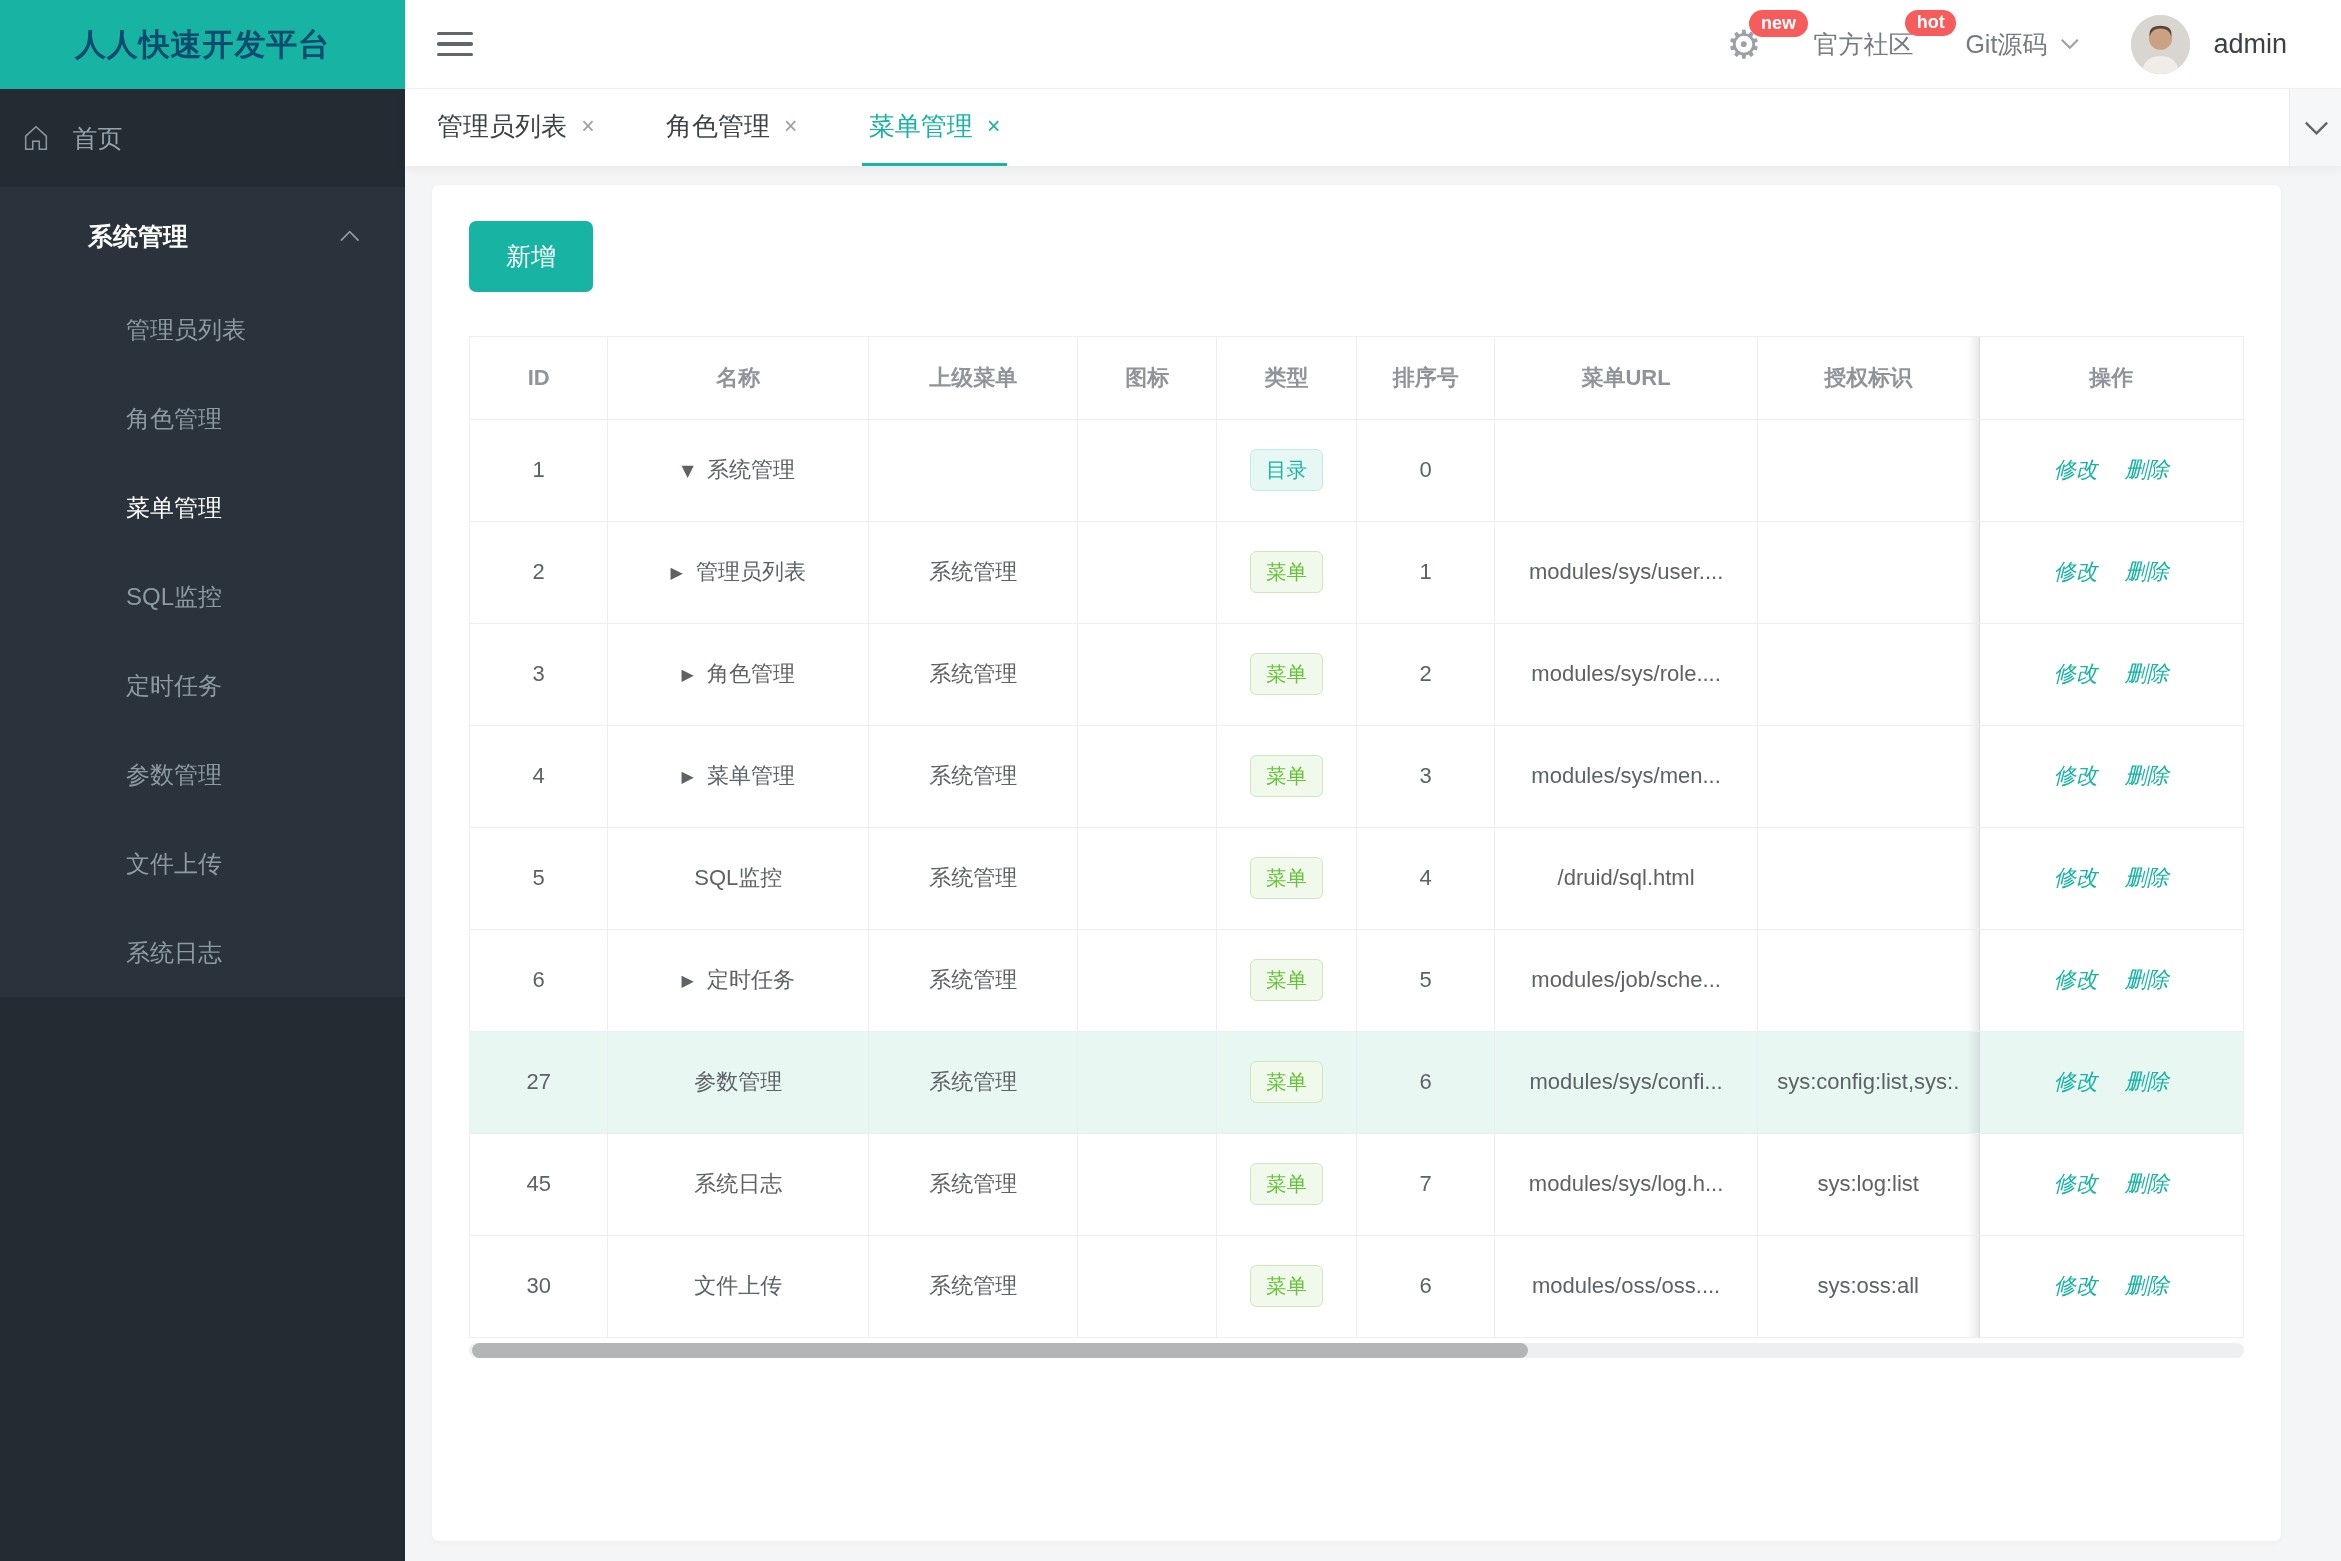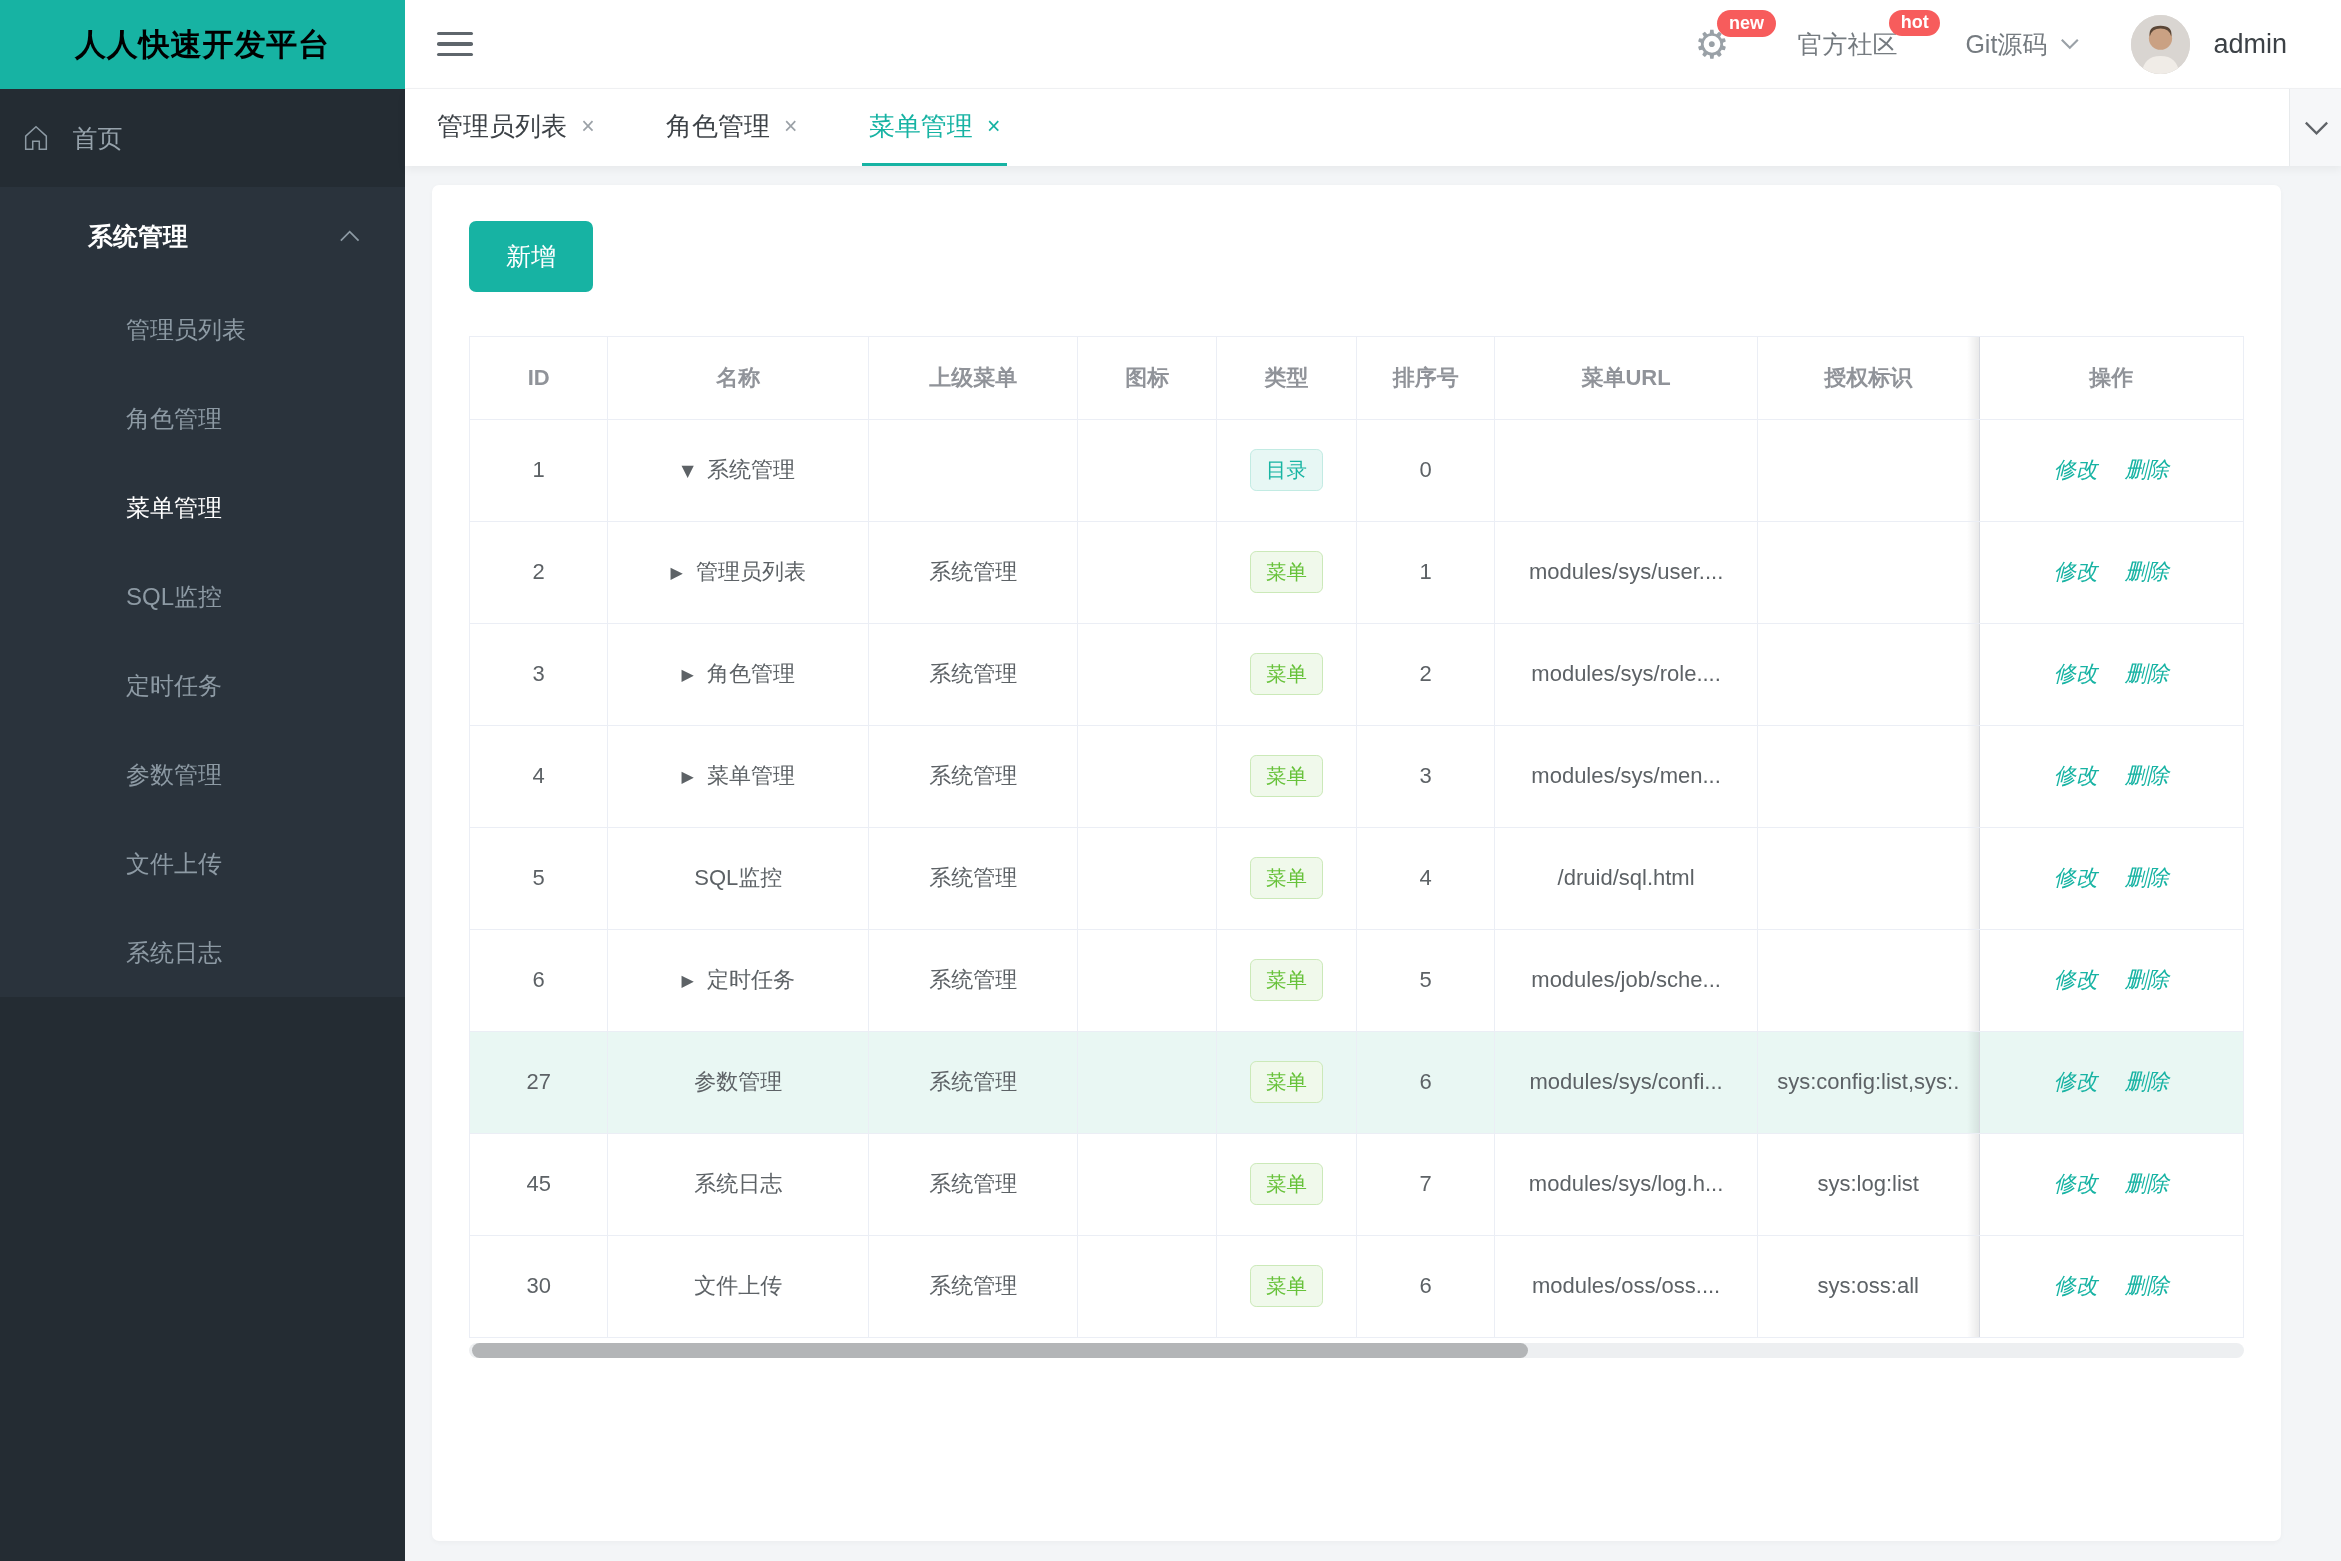--- a/index.html
+++ b/index.html
@@ -2,21 +2,21 @@
 <html style="font-size:14.2px"><head>
 <meta charset="utf-8">
 <style>
   * { box-sizing: border-box; margin: 0; padding: 0; }
   html,body { width:2342px; height:1562px; }
   body { font-family:"Liberation Sans","DejaVu Sans",sans-serif; overflow:hidden; background:#f3f5f7; }
   .app { display:flex; width:2342px; height:1562px; }
 
   
   .sidebar { width:405px; min-width:405px; background:#242c33; color:#8d9aa4; display:flex; flex-direction:column; }
-  .logo { height:89px; background:#17b3a3; color:#000000; font-size:31px; font-weight:bold; display:flex; align-items:center; justify-content:center; letter-spacing:0.9px; }
+  .logo { height:89px; background:#17b3a3; color:#0c4a6e; font-size:31px; font-weight:bold; display:flex; align-items:center; justify-content:center; letter-spacing:0.9px; }
   .home-item { height:98px; display:flex; align-items:center; padding-left:21px; gap:21.4px; font-size:25px; color:#97a3ac; cursor:pointer; }
   .home-item svg { width:30px; height:30px; stroke:#8d9aa4; fill:none; stroke-width:1.6; }
   .menu-block { background:#2a333c; }
   .group-header { height:98px; display:flex; align-items:center; padding:0 45px 0 88px; font-size:25px; font-weight:bold; color:#ffffff; cursor:pointer; }
   .group-header .spacer { flex:1; }
   .group-header svg { width:21.4px; height:14.2px; stroke:#8d9aa4; fill:none; stroke-width:2; }
   .sub-item { height:89px; display:flex; align-items:center; padding-left:126px; font-size:24px; color:#8d9aa4; cursor:pointer; }
   .sub-item.active { color:#ffffff; font-weight:500; }
   .sidebar-rest { flex:1; background:#242c33; }
 
@@ -24,21 +24,21 @@
   .main { flex:1; display:flex; flex-direction:column; min-width:0; }
 
   .topbar { height:89px; background:#fff; display:flex; align-items:center; padding:0 55px 0 32px; border-bottom:0.9px solid #f0f1f3; }
   .hamburger { width:36px; display:flex; flex-direction:column; gap:7.1px; cursor:pointer; }
   .hamburger i { display:block; height:3.6px; background:#5f666c; border-radius:1.8px; }
   .topbar-right { margin-left:auto; display:flex; align-items:center; gap:52px; }
   .icon-wrap { position:relative; cursor:pointer; }
   .gear-glyph { font-family:"DejaVu Sans",sans-serif; font-size:39px; color:#9aa1a7; line-height:1; }
   .pill { position:absolute; top:-14.2px; left:23px; background:#f75c5c; color:#fff; font-size:18px; font-weight:bold; border-radius:890px; padding:3.6px 11.6px; line-height:1.1; }
   .pill2 { top:-18px; left:auto; right:-43px; }
-  .top-link { font-size:25px; color:#757b80; cursor:pointer; position:relative;margin-left:16px; }
+  .top-link { font-size:25px; color:#757b80; cursor:pointer; position:relative; }
   .git-wrap { display:flex; align-items:center; gap:12.5px; cursor:pointer; }
   .git-wrap svg { width:19.6px; height:12.5px; stroke:#9aa1a7; fill:none; stroke-width:2.4; }
   .user-wrap { display:flex; align-items:center; gap:23px; cursor:pointer; }
   .avatar { width:59px; height:59px; border-radius:50%; overflow:hidden; background:#dcd8d4; }
   .username { font-size:27px; color:#3c4146; }
 
   .tabbar { height:77px; background:#fff; display:flex; align-items:stretch; padding-left:25px; position:relative; box-shadow:0 3.6px 9px rgba(0,0,0,0.05); }
   .tab { display:flex; align-items:center; gap:14.2px; padding:0 7.1px; margin-right:57px; font-size:26px; color:#3d4247; cursor:pointer; border-bottom:3.6px solid transparent; }
   .tab .close { font-size:23px; color:#9ba1a7; }
   .tab.active { color:#17b3a3; border-bottom-color:#17b3a3; }

